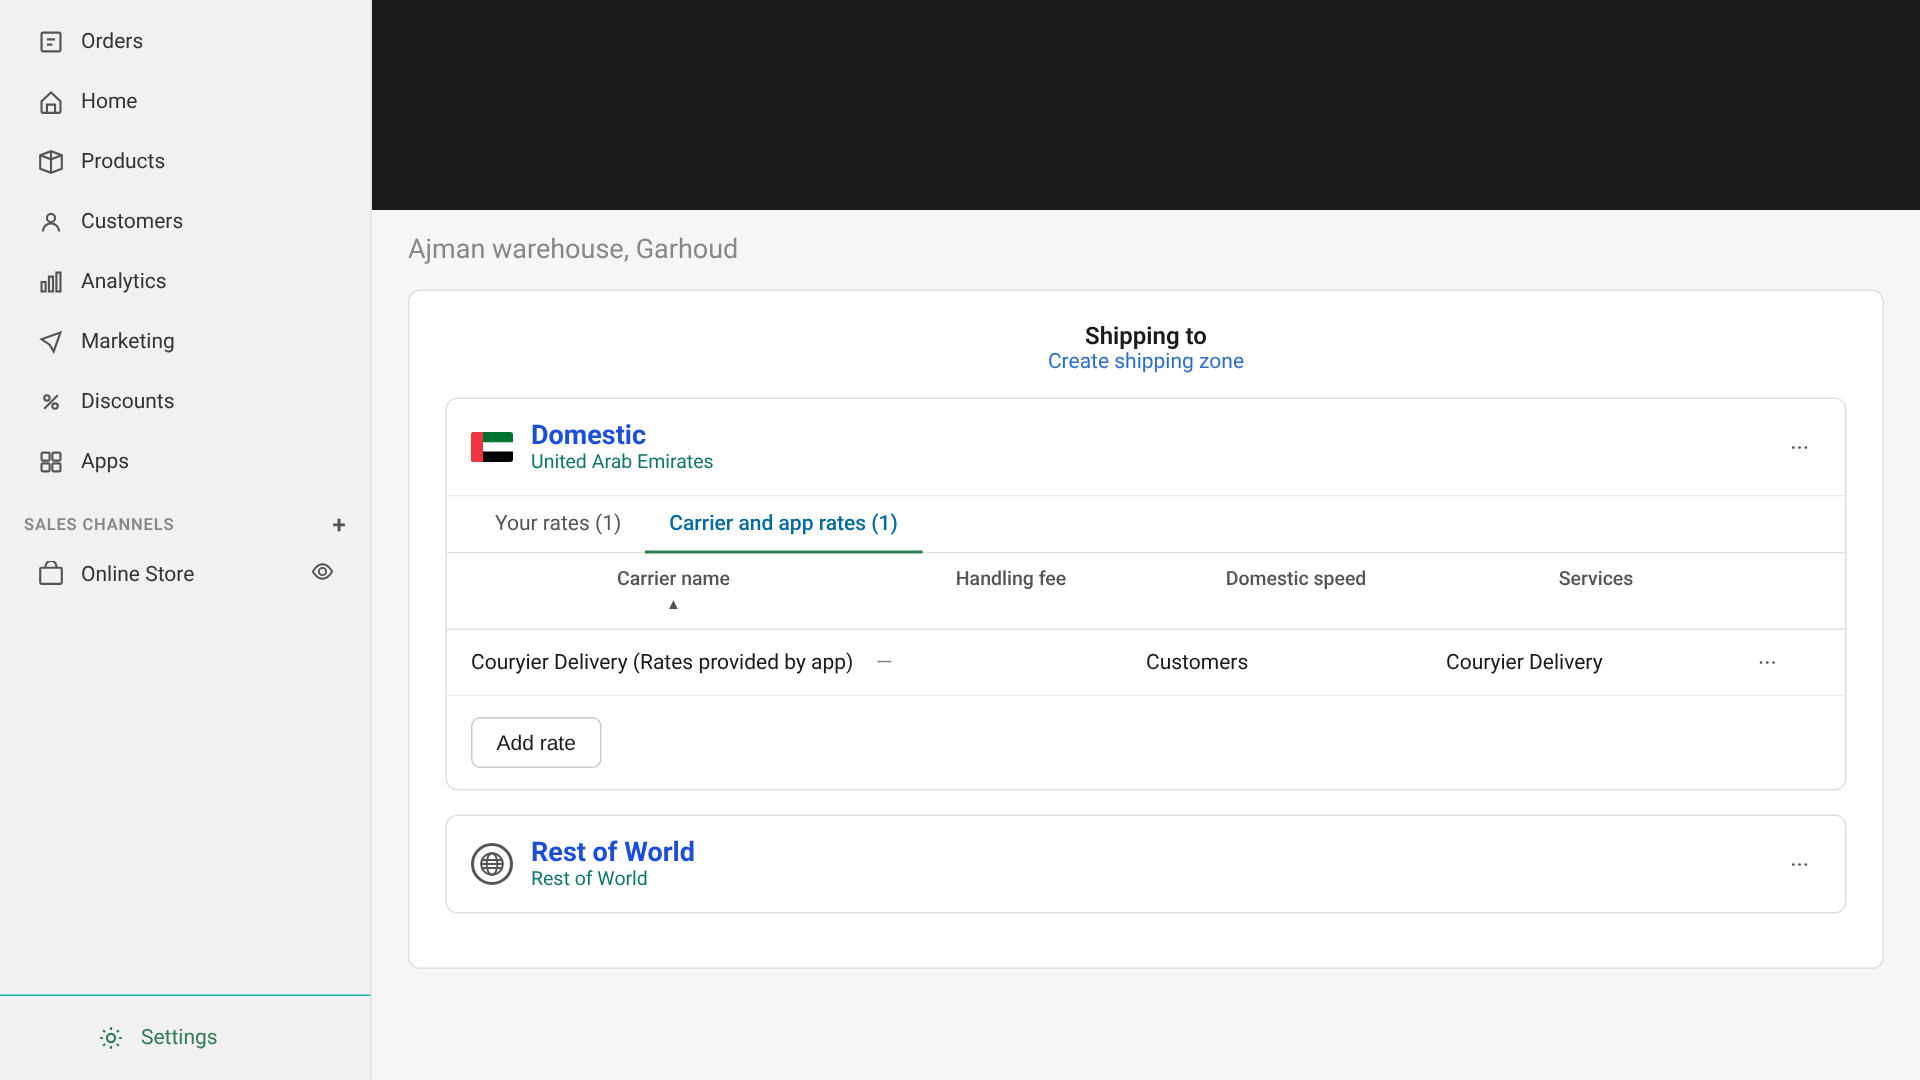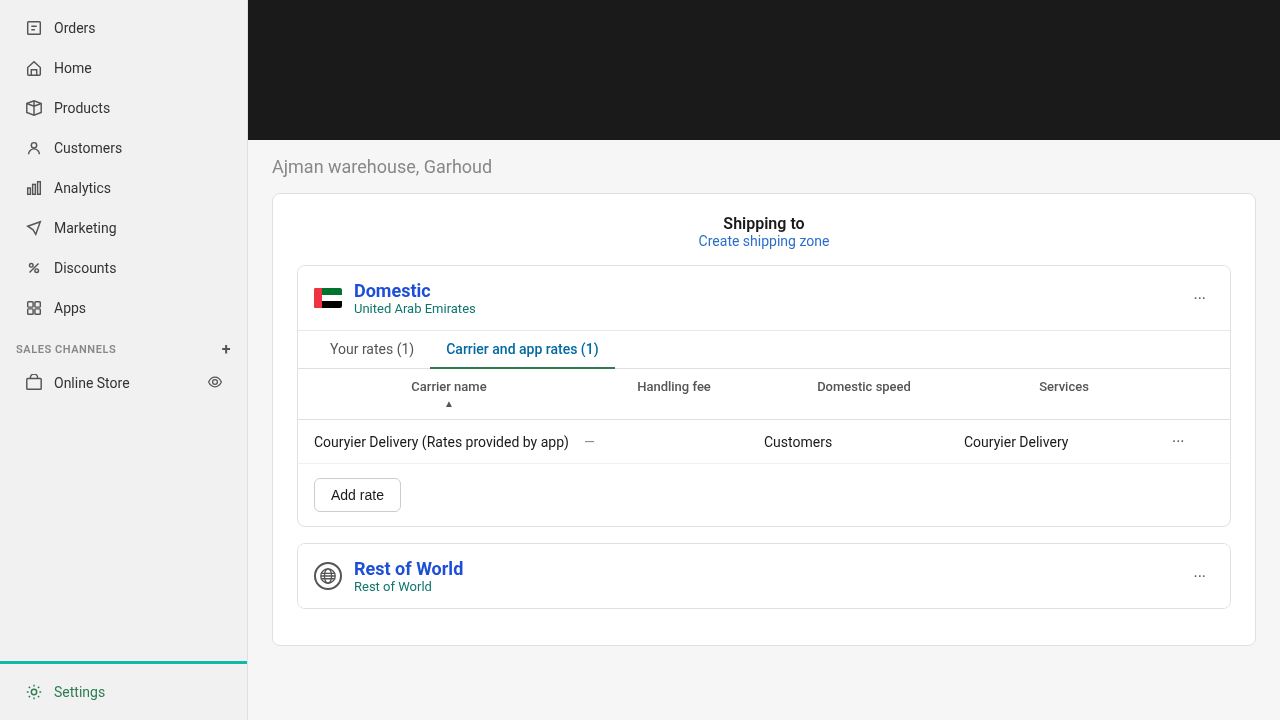--- a/index.html
+++ b/index.html
@@ -58,22 +58,23 @@
     }
 
     .sidebar-section-label .add-icon {
       cursor: pointer;
       color: #555;
       font-size: 16px;
     }
 
     .settings-item {
       margin-top: auto;
-      border-top: 3px solid #14b8a6;
+      border-top: 1px solid #14b8a6;
       padding-top: 8px;
+      padding-left: 40px;
     }
     .settings-item .sidebar-item {
       color: #2e7d52;
     }
     .settings-item .sidebar-icon {
       color: #2e7d52;
     }
 
     
     .main {

